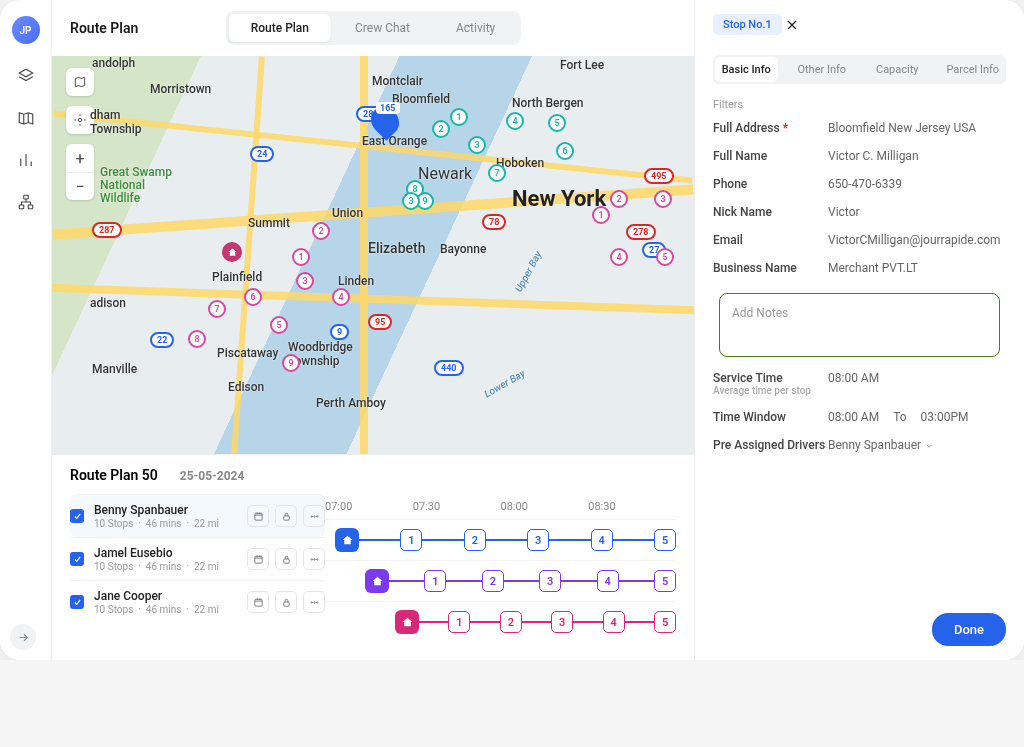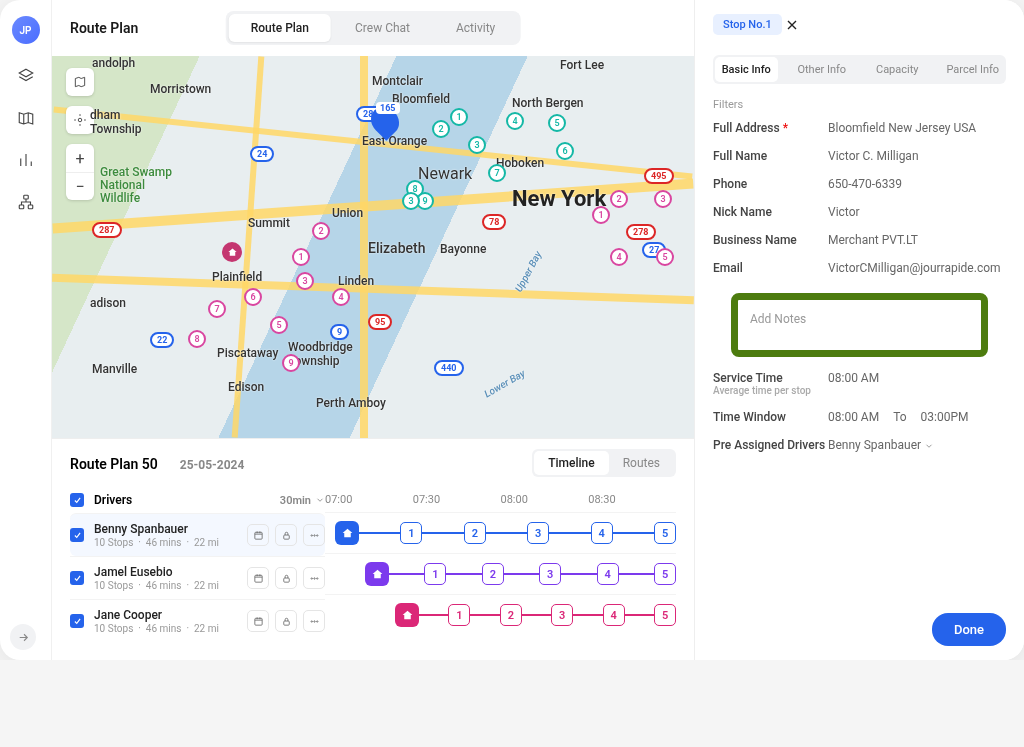--- a/index.html
+++ b/index.html
@@ -66,21 +66,21 @@
 .close-btn { width:20px; height:20px; cursor:pointer; display:flex; align-items:center; justify-content:center; }
 .close-btn svg { width:16px; height:16px; stroke:#222; stroke-width:2; }
 .dp-tabs { display:flex; background:#f1f2f4; border-radius:6px; padding:2px; margin-bottom:14px;gap:13px; }
 .dp-tab { flex:1; text-align:center; padding:6px 4px; font-size:11px; color:#888; border-radius:5px; cursor:pointer; }
 .dp-tab.active { background:#fff; color:#222; font-weight:500; }
 .filters-label { font-size:11px; color:#999; margin-bottom:10px; }
 .field-row { display:flex; margin-bottom:14px; font-size:12px; }
 .field-label { width:115px; color:#444; font-weight:500; }
 .field-label .req { color:#e11; }
 .field-value { flex:1; color:#666; }
-.notes-box { border:7px solid #4d7c0f; border-radius:8px; padding:12px; margin:4px 18px 14px; min-height:64px; font-size:12px; color:#999; }
+.notes-box { border:1px solid #4d7c0f; border-radius:8px; padding:12px; margin:4px 6px 14px; min-height:64px; font-size:12px; color:#999; }
 .field-sub { font-size:10px; color:#aaa; }
 .time-row { display:flex; align-items:center; gap:14px; font-size:12px; color:#666; }
 .done-btn { margin-top:auto; align-self:flex-end; background:#2563eb; color:#fff; border:none; border-radius:16px; padding:9px 22px; font-size:13px; font-weight:500; cursor:pointer; }
 .collapse-btn { position:absolute; left:10px; bottom:10px; width:26px; height:26px; border-radius:50%; background:#f1f2f4; display:flex; align-items:center; justify-content:center; cursor:pointer; }
 .collapse-btn svg { width:13px; height:13px; stroke:#888; fill:none; stroke-width:2; }
 .map-road-y { position:absolute; background:#ffd766; opacity:0.85; }
 </style>
 </head>
 <body>
 
@@ -235,41 +235,23 @@
       <div style="position:absolute;left:320px;top:50px;width:26px;height:30px;background:#2563eb;border-radius:50% 50% 50% 0;transform:rotate(-45deg);"></div>
       <div style="position:absolute;left:324px;top:46px;background:#fff;color:#2563eb;font-size:9px;font-weight:700;padding:1px 4px;border-radius:4px;">165</div>
     </div>
 
     <div class="bottom-panel">
       <div class="bp-header">
         <div>
           <span class="bp-title">Route Plan 50</span>
           <span class="bp-date">25-05-2024</span>
         </div>
-        <div class="bp-toggle">
-          <div class="bp-toggle-btn active">Timeline</div>
-          <div class="bp-toggle-btn">Routes</div>
-        </div>
       </div>
       <div class="drivers-row">
         <div class="drivers-left">
-          <div class="dr-head">
-            <span class="chk">
-                <svg viewBox="0 0 24 24">
-                  <path d="M5 12l5 5 9-12"></path>
-                </svg>
-              </span>
-            <span>Drivers</span>
-            <span class="dur-label">
-                <span>30min</span>
-                <svg width="10" height="10" viewBox="0 0 24 24" stroke="#888" fill="none" stroke-width="2">
-                  <path d="M6 9l6 6 6-6"></path>
-                </svg>
-              </span>
-          </div>
           <div id="driver-list">
               <div class="driver-row sel">
                 <span class="chk">
                   <svg viewBox="0 0 24 24">
                     <path d="M5 12l5 5 9-12"></path>
                   </svg>
                 </span>
     <div class="dinfo">
                   <div class="dname">Benny Spanbauer</div>
     <div class="dmeta">10 Stops &nbsp;·&nbsp; 46 mins &nbsp;·&nbsp; 22 mi</div>
@@ -459,26 +441,26 @@
       </div>
     <div class="field-row">
         <div class="field-label">Phone</div>
         <div class="field-value">650-470-6339</div>
       </div>
     <div class="field-row">
         <div class="field-label">Nick Name</div>
         <div class="field-value">Victor</div>
       </div>
     <div class="field-row">
+        <div class="field-label">Email</div>
+        <div class="field-value">VictorCMilligan@jourrapide.com</div>
+      </div>
+    <div class="field-row">
         <div class="field-label">Business Name</div>
         <div class="field-value">Merchant PVT.LT</div>
-      </div>
-    <div class="field-row">
-        <div class="field-label">Email</div>
-        <div class="field-value">VictorCMilligan@jourrapide.com</div>
       </div>
     <div class="notes-box">Add Notes</div>
     <div class="field-row">
         <div class="field-label">
           <div>Service Time</div>
           <div class="field-sub">Average time per stop</div>
         </div>
         <div class="field-value">08:00 AM</div>
       </div>
     <div class="field-row">

